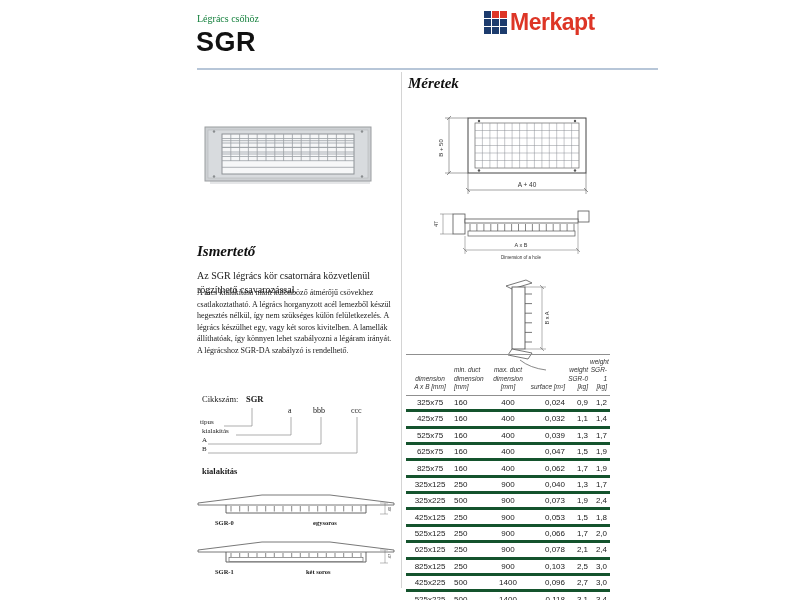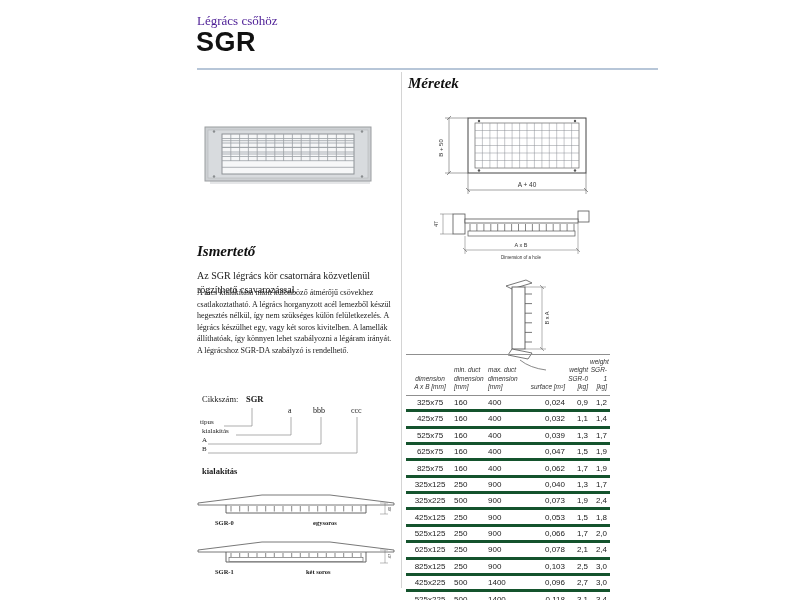--- a/index.html
+++ b/index.html
@@ -1,20 +1,20 @@
 <!DOCTYPE html>
 <html><head>
 <meta charset="utf-8">
 <style>
   html,body{margin:0;padding:0;background:#fff;}
   .page{position:relative;width:800px;height:600px;background:#fff;overflow:hidden;
         font-family:"Liberation Serif",serif;color:#1a1a1a;}
   .abs{position:absolute;}
 
-  .subtitle{font-size:13px;color:#4c1d95;text-align:right;}
+  .subtitle{font-size:10px;color:#15803d;text-align:right;}
   .doc-title{font-family:"Liberation Sans",sans-serif;font-weight:bold;font-size:27px;
              letter-spacing:.5px;color:#111;}
   .rule{background:#b7c6d8;height:2px;}
   .vdivider{background:#d4d4d4;width:1px;}
 
   .logo{display:flex;align-items:center;gap:3px;}
   .logo-grid{display:grid;grid-template-columns:repeat(3,7px);grid-auto-rows:7px;gap:1px;}
   .sq{display:block;width:7px;height:7px;}
   .sq.b{background:#1c3b6d;}
   .sq.r{background:#dd3526;}
@@ -36,33 +36,47 @@
 
   
   .spec-table{font-family:"Liberation Sans",sans-serif;}
   .thead{display:flex;align-items:flex-end;border-top:1px solid #8f8f8f;
          border-bottom:1px solid #8f8f8f;padding:3px 0;}
   .th{font-style:italic;font-size:6.5px;color:#333;white-space:pre-line;line-height:1.3;}
   .tr{display:flex;align-items:center;height:13.4px;border-bottom:3px solid #14532d;
       font-size:8px;color:#222;}
   .c0{width:48px;text-align:center;}
   .c1{width:34px;}
-  .c2{width:40px;text-align:left;}
+  .c2{width:40px;text-align:center;}
   .c3{width:37px;text-align:right;padding-right:3px;}
   .c4{width:20px;text-align:right;padding-right:2px;}
   .c5{width:17px;text-align:right;padding-right:2px;}
 </style>
 </head>
 <body>
 
 <div class="page">
 
   <div class="abs subtitle" style="left:197px;top:13px">Légrács csőhöz</div>
   <div class="abs doc-title" style="left:196px;top:27px">SGR</div>
 
+  <div class="abs logo" style="left:484px;top:11px">
+    <div class="logo-grid">
+      <span class="sq b"></span>
+        <span class="sq r"></span>
+        <span class="sq r"></span>
+      <span class="sq b"></span>
+        <span class="sq b"></span>
+        <span class="sq b"></span>
+      <span class="sq b"></span>
+        <span class="sq b"></span>
+        <span class="sq b"></span>
+    </div>
+    <span class="logo-text">Merkapt</span>
+  </div>
 
   <div class="abs rule" style="left:197px;top:68px;width:461px"></div>
   <div class="abs vdivider" style="left:401px;top:72px;height:516px"></div>
 
   <svg class="abs" style="left:200px;top:120px" width="176" height="68" viewBox="0 0 176 68">
     <rect x="10" y="61" width="160" height="3" fill="#e5e6e8"></rect>
     <rect x="5" y="7" width="166" height="54" fill="#cdd0d3" stroke="#9a9da0" stroke-width="1"></rect>
     <rect x="8" y="10" width="160" height="48" fill="#d8dbde" stroke="#b4b7ba" stroke-width=".6"></rect>
     <rect x="22" y="14" width="132" height="40" fill="#f6f7f8" stroke="#8d9296" stroke-width="1"></rect>
     <path transform="translate(0,0)" stroke="#9ba0a5" stroke-width=".8" fill="none" d="M30.8 14L30.8 40.999M39.6 14L39.6 40.999M48.4 14L48.4 40.999M57.2 14L57.2 40.999M66.0 14L66.0 40.999M74.8 14L74.8 40.999M83.6 14L83.6 40.999M92.4 14L92.4 40.999M101.2 14L101.2 40.999M110.0 14L110.0 40.999M118.8 14L118.8 40.999M127.6 14L127.6 40.999M136.4 14L136.4 40.999M145.2 14L145.2 40.999M22 18.5L154 18.5M22 23.0L154 23.0M22 27.5L154 27.5M22 32.0L154 32.0M22 36.5L154 36.5"></path>

